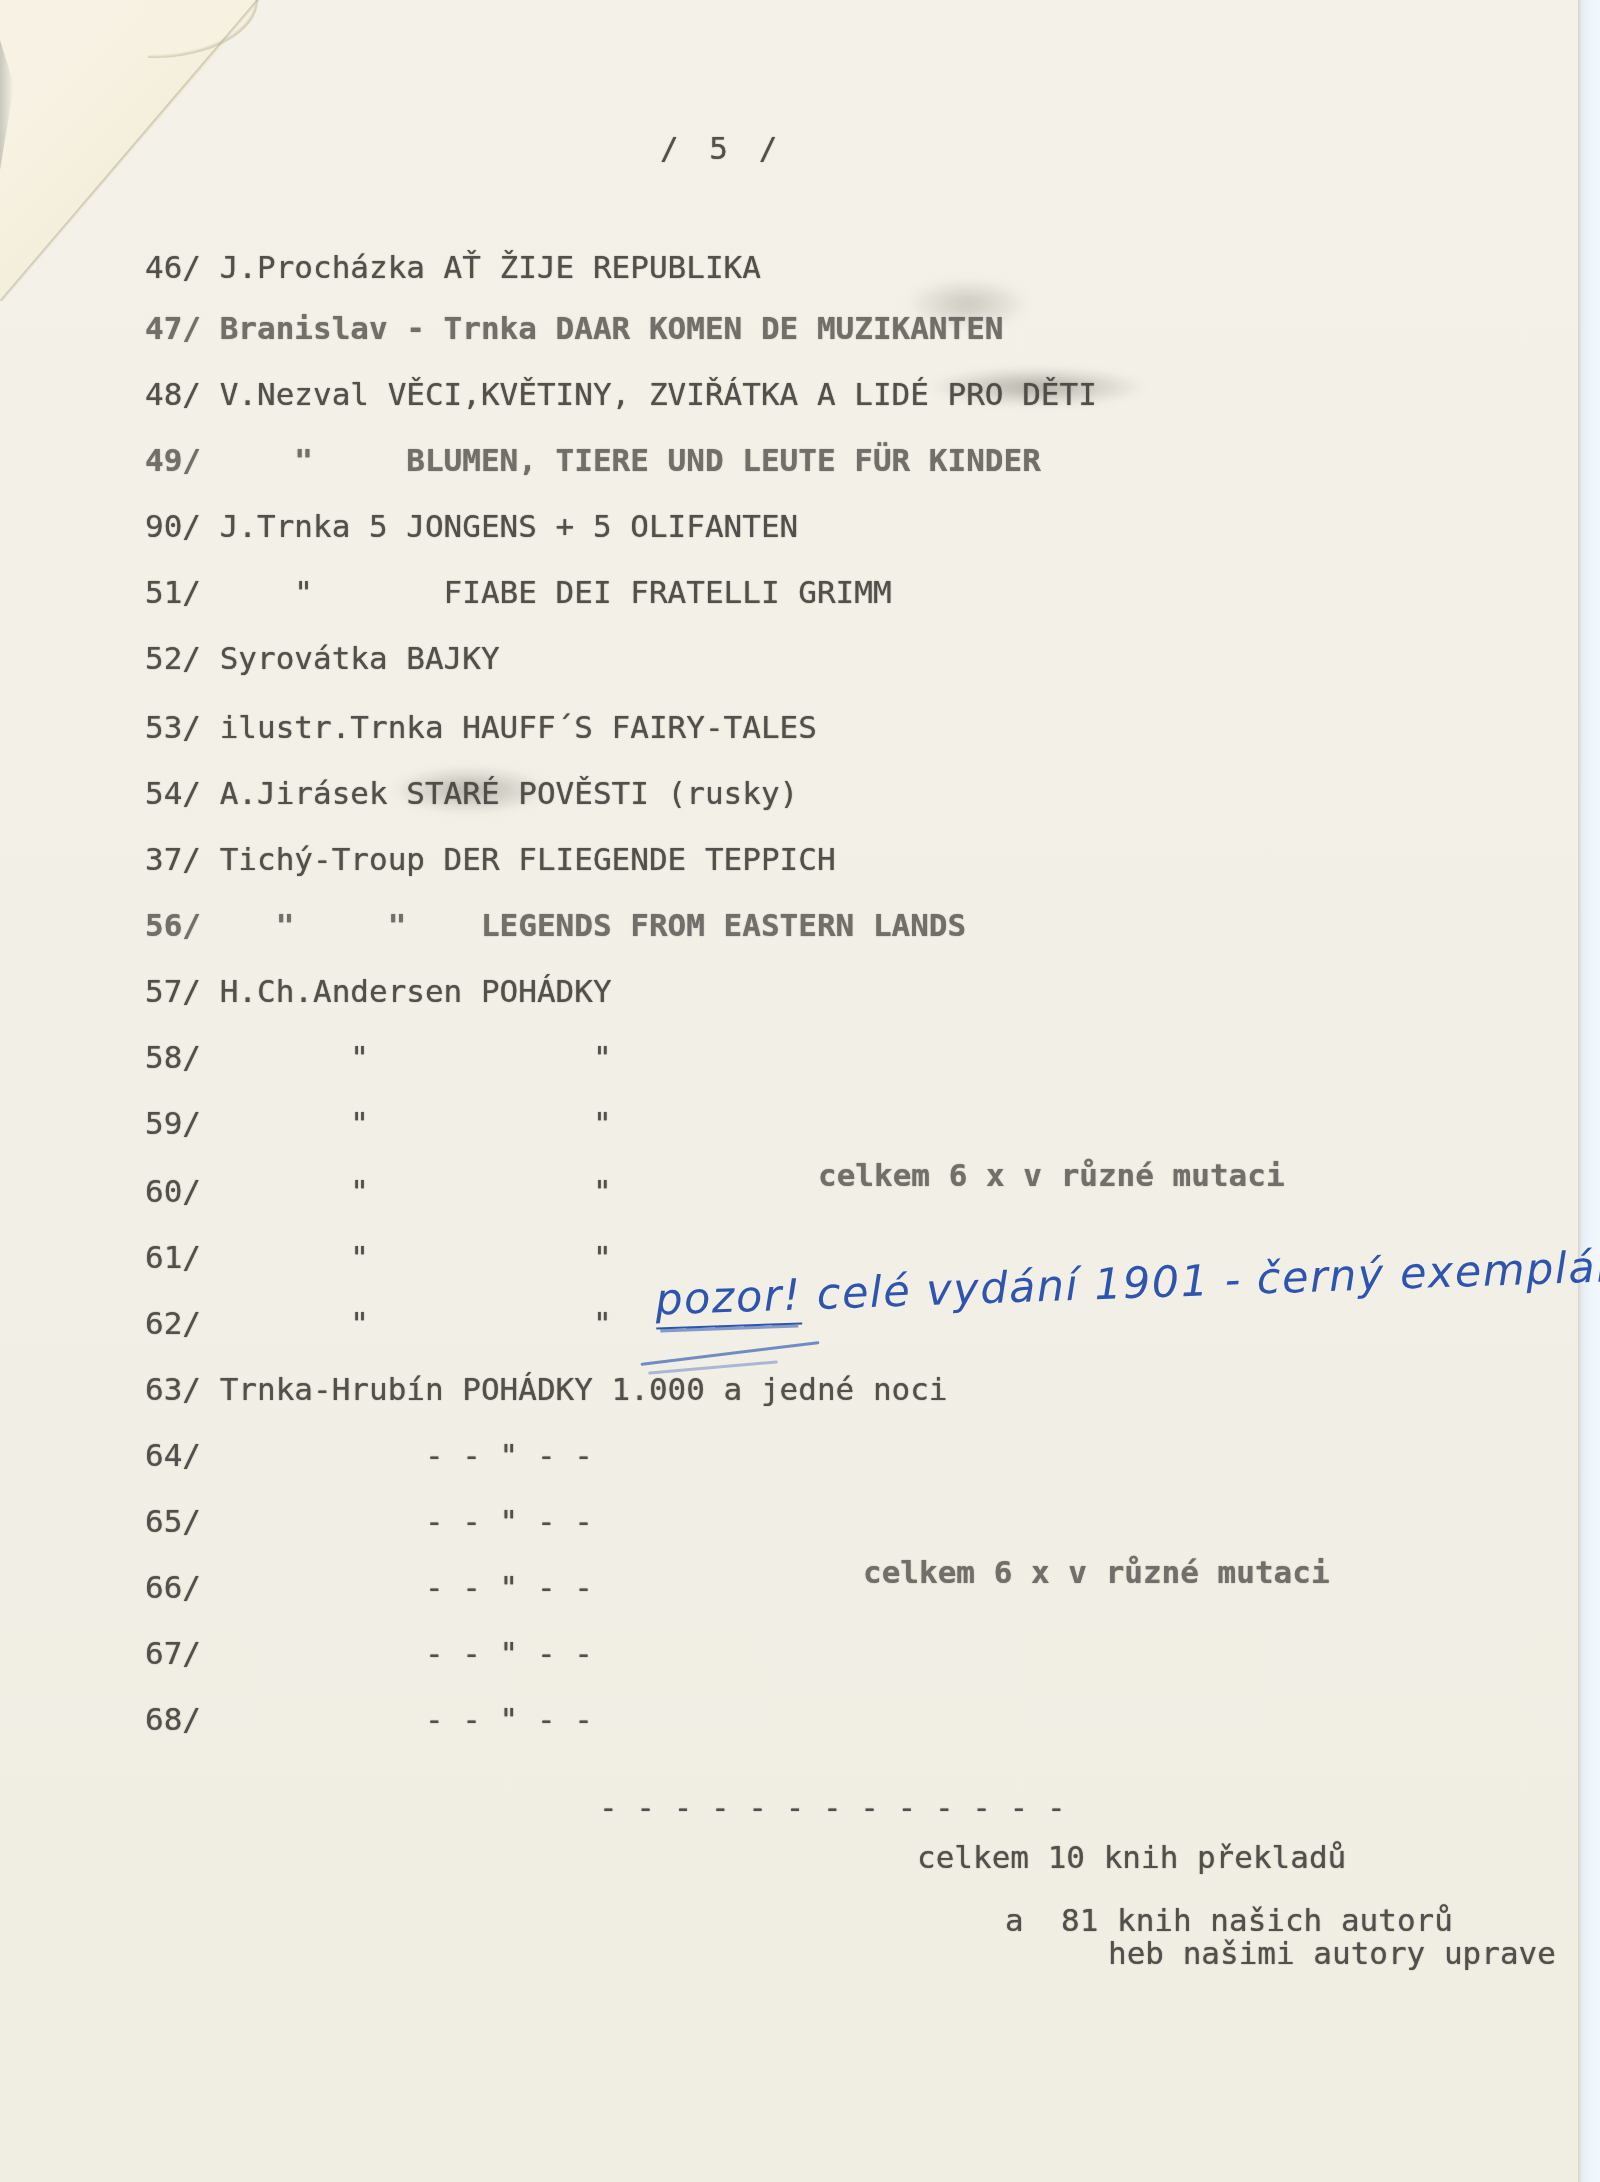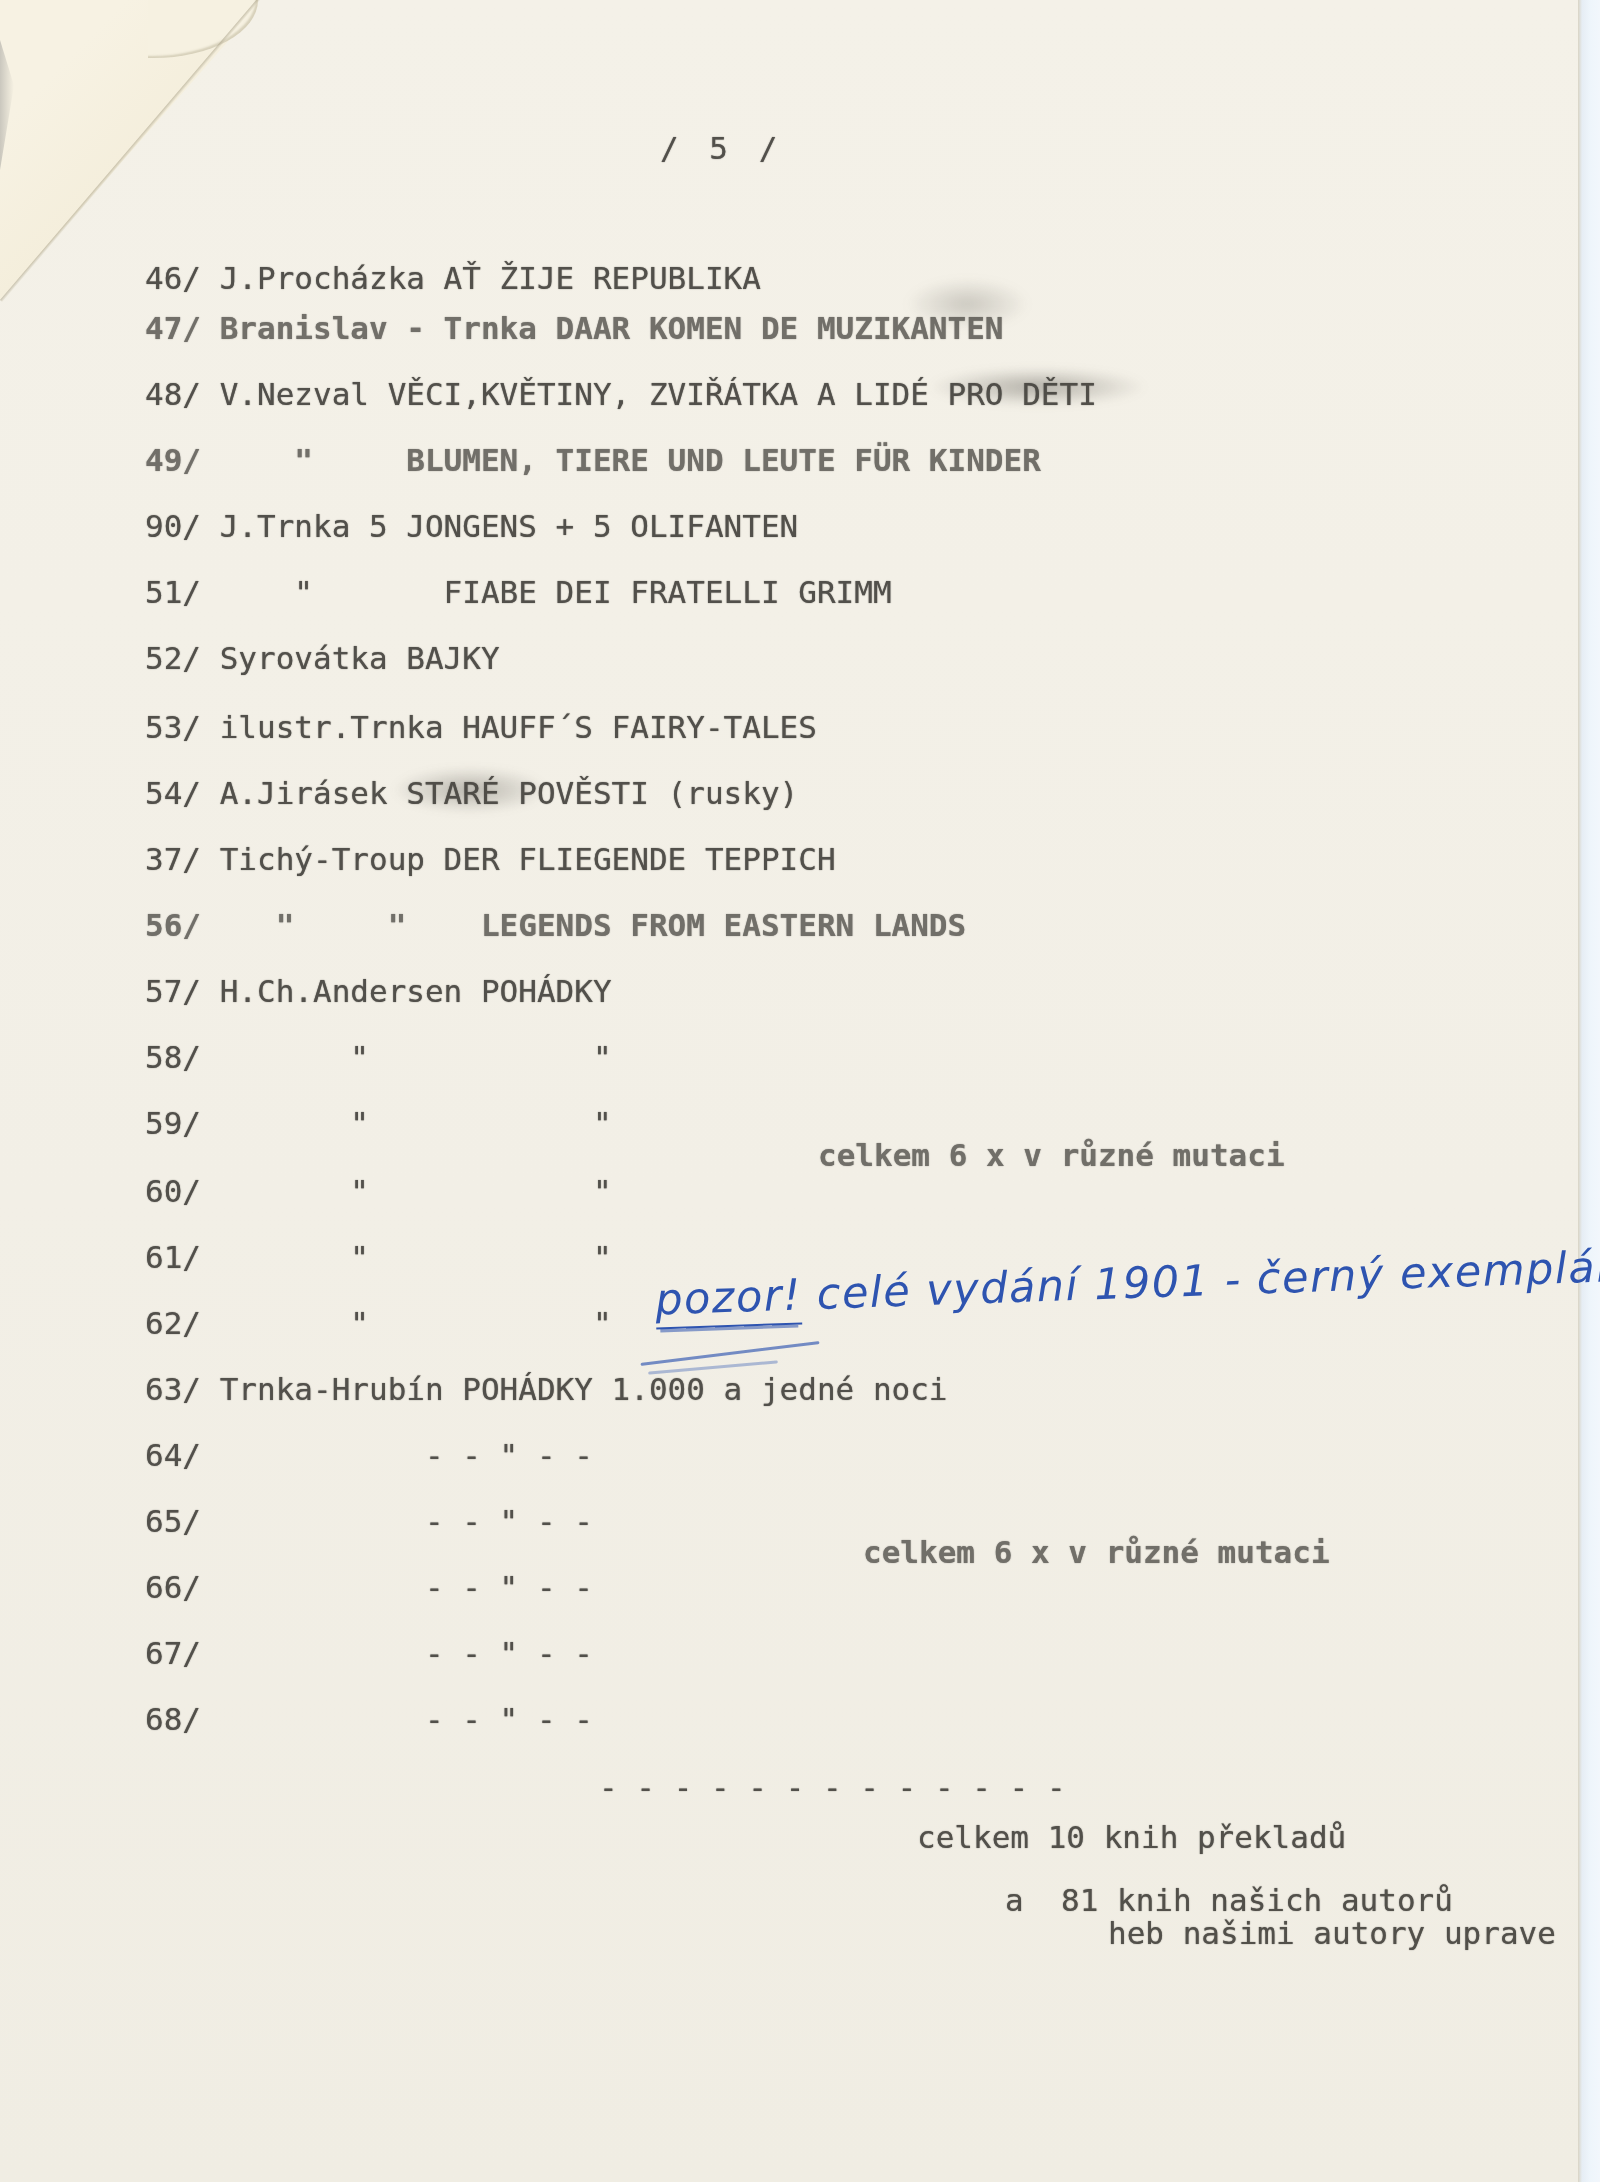--- a/index.html
+++ b/index.html
@@ -42,21 +42,21 @@
   
   .typed{
     position:absolute;left:145px;
     font-size:31px;line-height:1;white-space:pre;
     color:#45433e;
     text-shadow:0 0 1.2px rgba(69,67,62,.85);
     opacity:.92;
     letter-spacing:0;
   }
   .typed.light{opacity:.74;font-weight:bold;}
-  .typed.side{left:auto;}
+  .typed.side{left:auto;margin-top:20px;}
   .header{left:660px;letter-spacing:6px;}
   
   .smudge{position:absolute;border-radius:50%;filter:blur(4px);pointer-events:none;}
   .smudge.s1{left:930px;top:368px;width:215px;height:38px;
     background:radial-gradient(ellipse at center,rgba(80,77,70,.40),rgba(80,77,70,0) 72%);}
   .smudge.s2{left:905px;top:278px;width:125px;height:52px;
     background:radial-gradient(ellipse at center,rgba(90,87,80,.26),rgba(90,87,80,0) 70%);}
   .smudge.s3{left:395px;top:768px;width:150px;height:44px;
     background:radial-gradient(ellipse at center,rgba(70,68,62,.34),rgba(70,68,62,0) 75%);}
   
@@ -92,21 +92,21 @@
   <div class="fold-bump"></div>
   <div class="fold-crease"></div>
   <div class="left-sliver"></div>
 
   <div class="smudge s1"></div>
   <div class="smudge s2"></div>
   <div class="smudge s3"></div>
 
   <div class="typed header" style="top:133px">/ 5 /</div>
 
-  <div class="typed" style="top:263px">46/ J.Procházka AŤ ŽIJE REPUBLIKA</div>
+  <div class="typed" style="top:252px">46/ J.Procházka AŤ ŽIJE REPUBLIKA</div>
   <div class="typed light" style="top:313px">47/ Branislav - Trnka DAAR KOMEN DE MUZIKANTEN</div>
   <div class="typed" style="top:379px">48/ V.Nezval VĚCI,KVĚTINY, ZVIŘÁTKA A LIDÉ PRO DĚTI</div>
   <div class="typed light" style="top:445px">49/     "     BLUMEN, TIERE UND LEUTE FÜR KINDER</div>
   <div class="typed" style="top:511px">90/ J.Trnka 5 JONGENS + 5 OLIFANTEN</div>
   <div class="typed" style="top:577px">51/     "       FIABE DEI FRATELLI GRIMM</div>
   <div class="typed" style="top:643px">52/ Syrovátka BAJKY</div>
   <div class="typed" style="top:712px">53/ ilustr.Trnka HAUFF´S FAIRY-TALES</div>
   <div class="typed" style="top:778px">54/ A.Jirásek STARÉ POVĚSTI (rusky)</div>
   <div class="typed" style="top:844px">37/ Tichý-Troup DER FLIEGENDE TEPPICH</div>
   <div class="typed light" style="top:910px">56/    "     "    LEGENDS FROM EASTERN LANDS</div>

